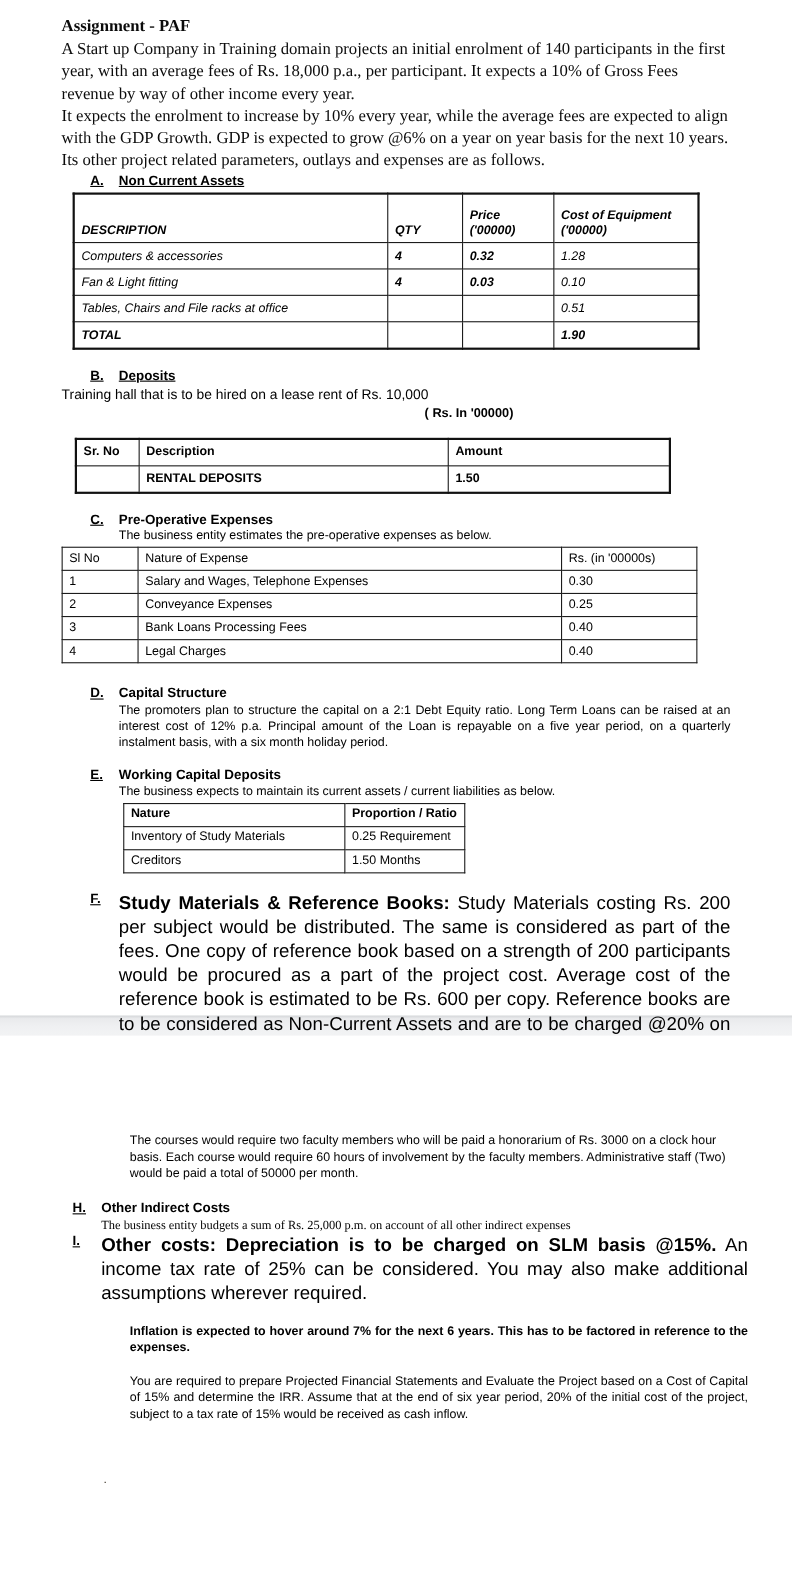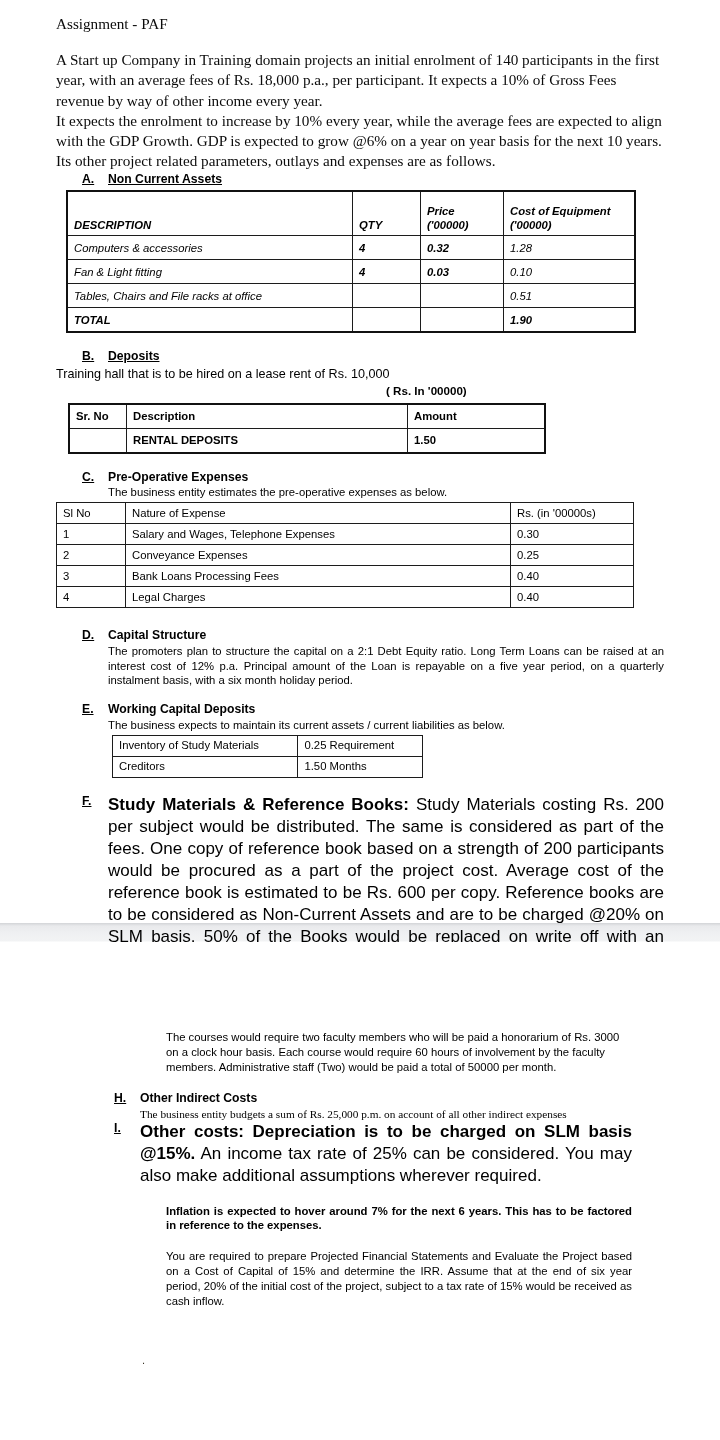--- a/index.html
+++ b/index.html
@@ -26,34 +26,34 @@
   .page-one {
     padding: 14px 56px 0 56px;
     height: 923px;
   }
   .page-gap {
     width: 720px;
     height: 19px;
     background: linear-gradient(to bottom, #d2d4d7 0px, #e9eaec 3px, #eff0f2 10px, #f2f3f4 18px, #ffffff 19px);
   }
   .page-two {
-    padding: 0 88px;
+    padding: 0 40px;
     height: 498px;
   }
 
   
   .serif-block {
     font-family: "Liberation Serif", serif;
     font-size: 15.2px;
     line-height: 1.33;
     color: #0b0b0b;
   }
   .serif-block .title {
-    font-weight: normal;
-    margin-bottom: 16px;
+    font-weight: bold;
+    margin-bottom: 1px;
   }
   .serif-block p {
     margin: 0;
     text-align: left;
   }
 
   
   .sec {
     display: flex;
     align-items: flex-start;
@@ -136,23 +136,23 @@
   .tbl-nca .c-price { width: 70px; }
   .tbl-nca tr.head td {
     font-weight: bold;
     vertical-align: bottom;
     height: 38px;
     padding-bottom: 3px;
   }
 
   
   .tbl-dep {
-    width: 478px;
+    width: 542px;
     margin-left: 12px;
-    margin-top: 6px;
+    margin-top: 16px;
   }
   .tbl-dep td { height: 19px; font-weight: bold; }
   .tbl-dep .c-sr { width: 44px; }
   .tbl-dep .c-desc { width: 268px; }
 
   
   .tbl-pre {
     width: 578px;
     margin-left: 0px;
     margin-top: 2px;
@@ -337,20 +337,24 @@
     <div class="spacer-14"></div>
 
     <div class="sec" style="margin-left:26px;">
       <span class="letter">E.</span>
       <span class="sec-title">Working Capital Deposits</span>
     </div>
     <div class="sec-body plain" style="margin-left:52px;">The business expects to maintain its current assets / current liabilities as below.</div>
 
     <table class="tbl-wc">
       <tbody>
+        <tr class="head">
+          <td class="c-nature">Nature</td>
+          <td>Proportion / Ratio</td>
+        </tr>
         <tr>
           <td>Inventory of Study Materials</td>
           <td>0.25 Requirement</td>
         </tr>
         <tr>
           <td>Creditors</td>
           <td>1.50 Months</td>
         </tr>
       </tbody>
     </table>

